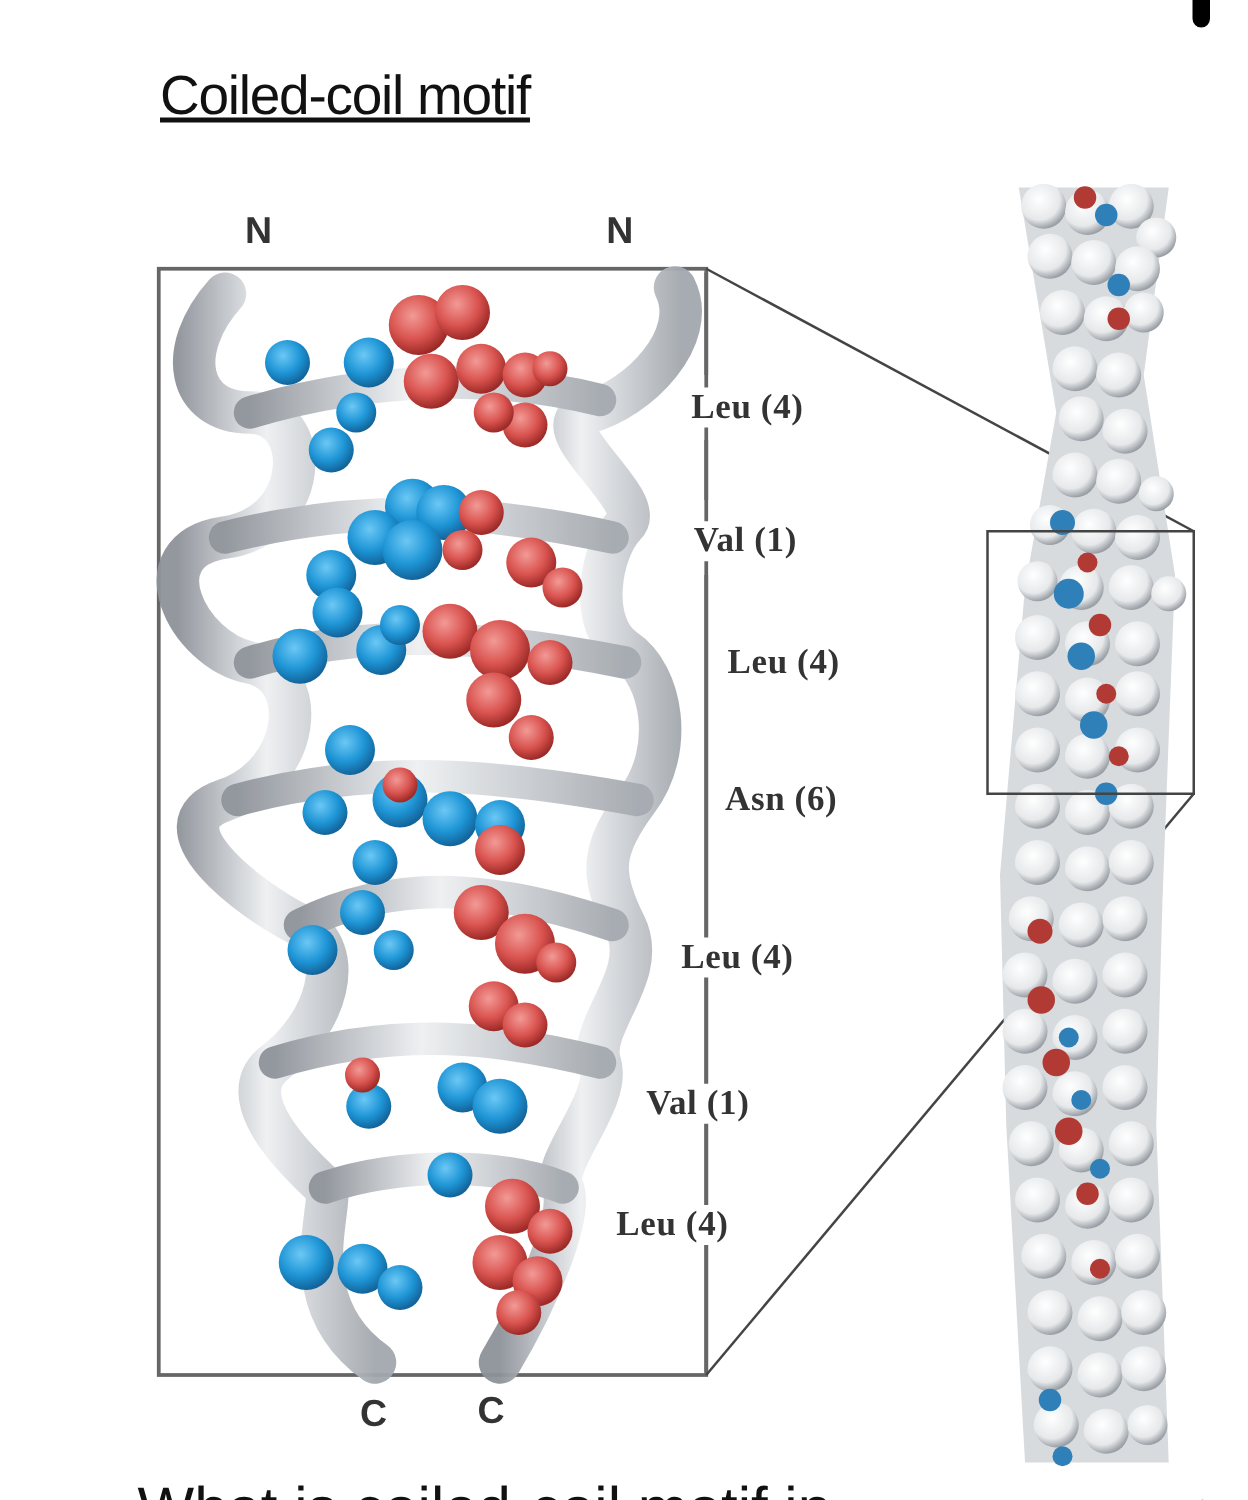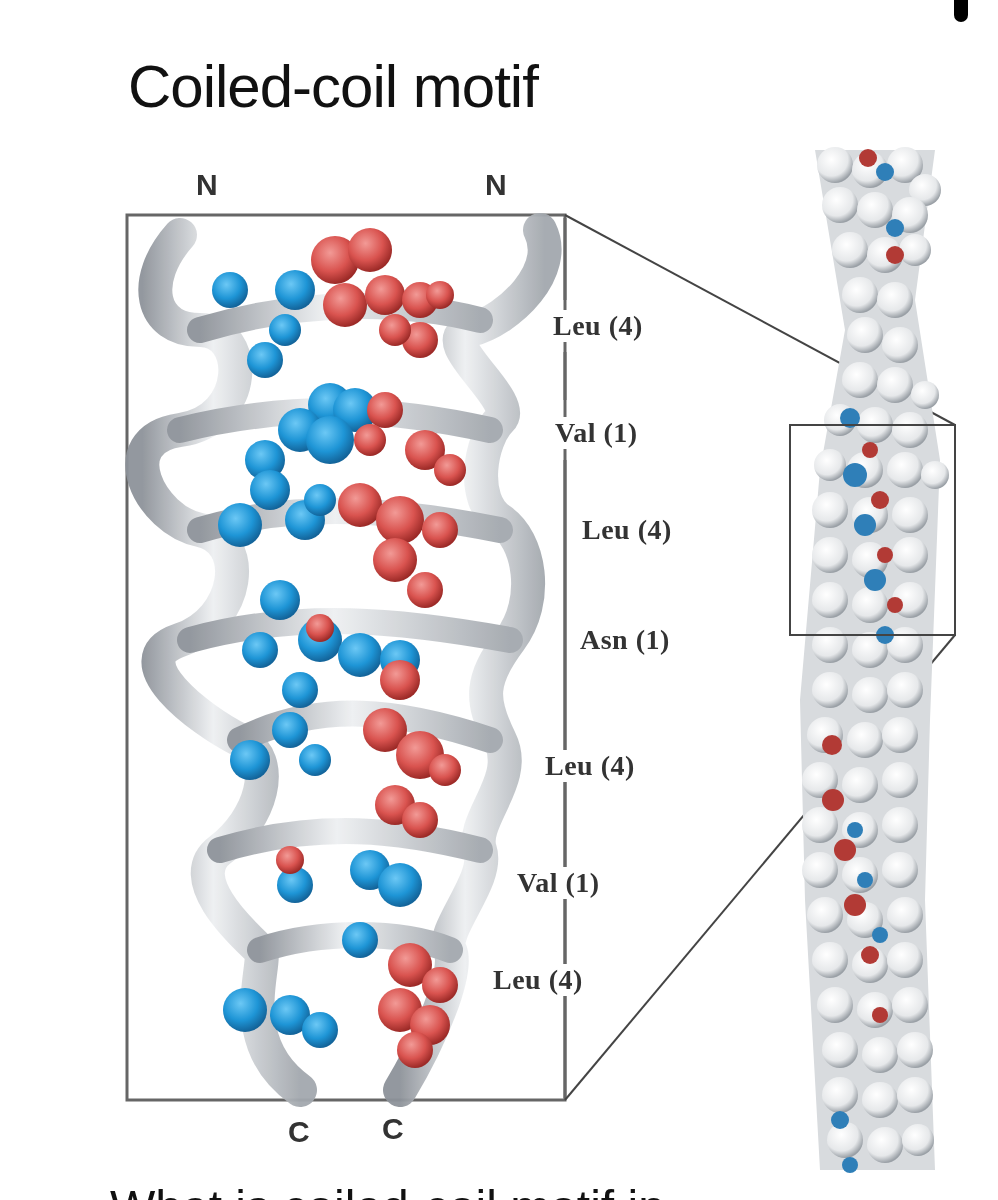--- a/index.html
+++ b/index.html
@@ -1,18 +1,18 @@
 <!DOCTYPE html>
 <html><head>
 <meta charset="utf-8">
 <style>
   html, body { margin:0; padding:0; background:#ffffff; }
   body { width:998px; height:1200px; position:relative; overflow:hidden; font-family:"Liberation Sans", sans-serif; }
   .abs { position:absolute; }
-  #title { left:128px; top:52px; font-size:60px; color:#111; letter-spacing:-1px; white-space:nowrap; }
+  #title { left:128px; top:52px; font-size:44px; color:#111; letter-spacing:-1px; white-space:nowrap;text-decoration:underline; }
   .term { font-size:30px; color:#333; font-weight:bold; }
   .res { font-size:28px; color:#333; font-weight:bold; white-space:nowrap; letter-spacing:0.5px;font-family:Liberation Serif, serif; }
   #bottom-text { left:110px; top:1180px; font-size:48px; color:#111; white-space:nowrap; }
   svg { position:absolute; left:0; top:0; }
 </style>
 </head>
 <body>
 
 <svg width="998" height="1200">
   <defs>
@@ -237,21 +237,21 @@
 <div id="title" class="abs">Coiled-coil motif</div>
 
 <div class="abs term" style="left:196px; top:168px;">N</div>
 <div class="abs term" style="left:485px; top:168px;">N</div>
 <div class="abs term" style="left:288px; top:1115px;">C</div>
 <div class="abs term" style="left:382px; top:1112px;">C</div>
 
 <div class="abs res" style="left:553px; top:310px; background:#fff;">Leu (4)</div>
 <div class="abs res" style="left:555px; top:417px; background:#fff;">Val (1)</div>
 <div class="abs res" style="left:582px; top:514px;">Leu (4)</div>
-<div class="abs res" style="left:580px; top:624px;">Asn (1)</div>
+<div class="abs res" style="left:580px; top:624px;">Asn (6)</div>
 <div class="abs res" style="left:545px; top:750px; background:#fff;">Leu (4)</div>
 <div class="abs res" style="left:517px; top:867px; background:#fff;">Val (1)</div>
 <div class="abs res" style="left:493px; top:964px; background:#fff;">Leu (4)</div>
 
 <div class="abs" style="left:954px; top:0; width:14px; height:22px; background:#000; border-radius:0 0 7px 7px;"></div>
 
 <div id="bottom-text" class="abs">What is coiled-coil motif in</div>
 <div class="abs" style="left:955px; top:1183px; font-size:40px; color:#000;">•</div>
 
 </body></html>

